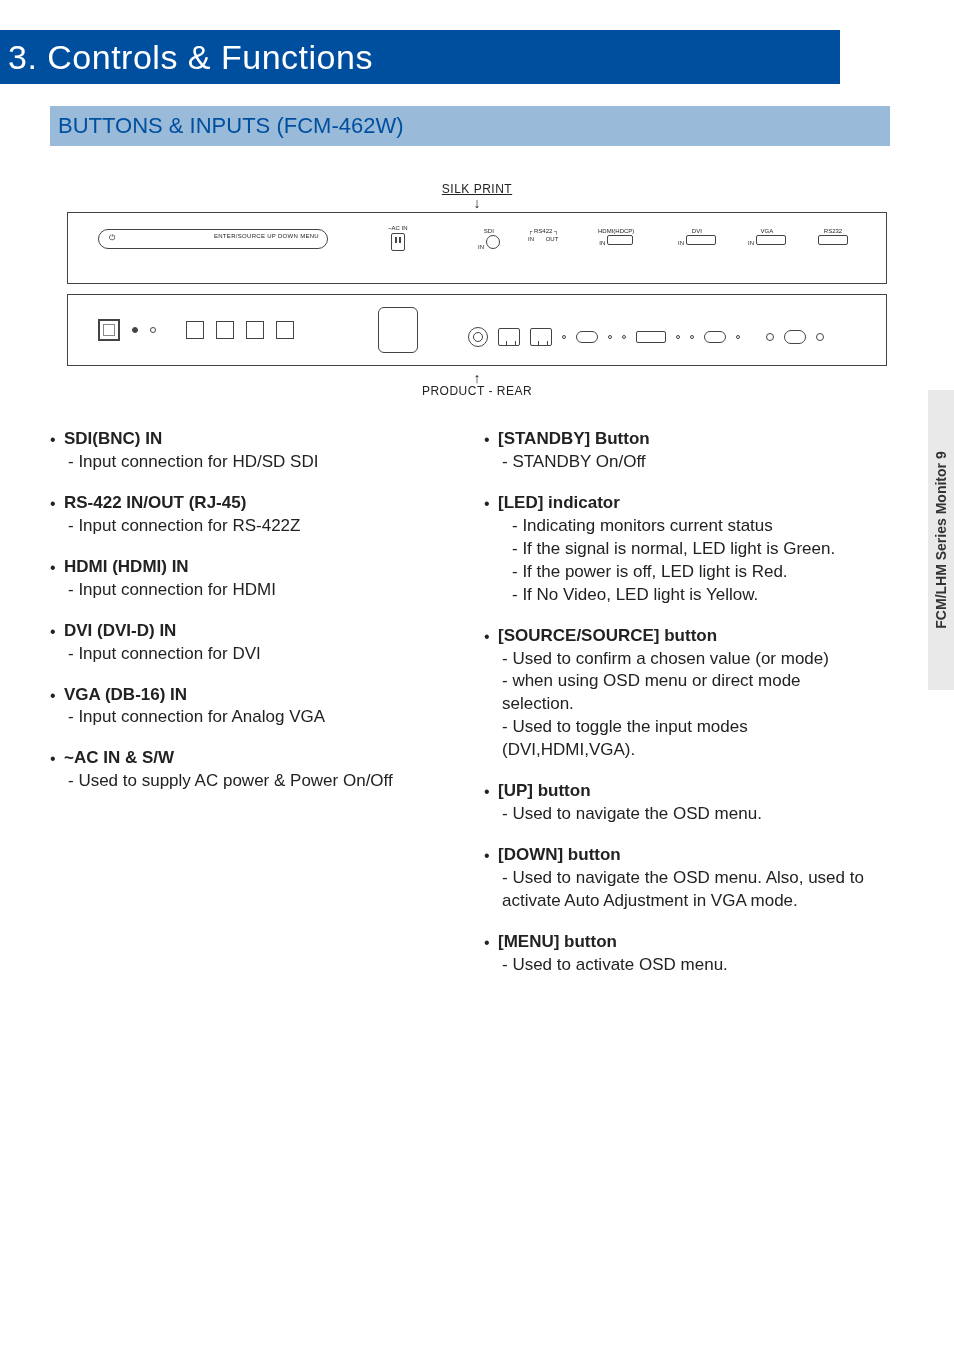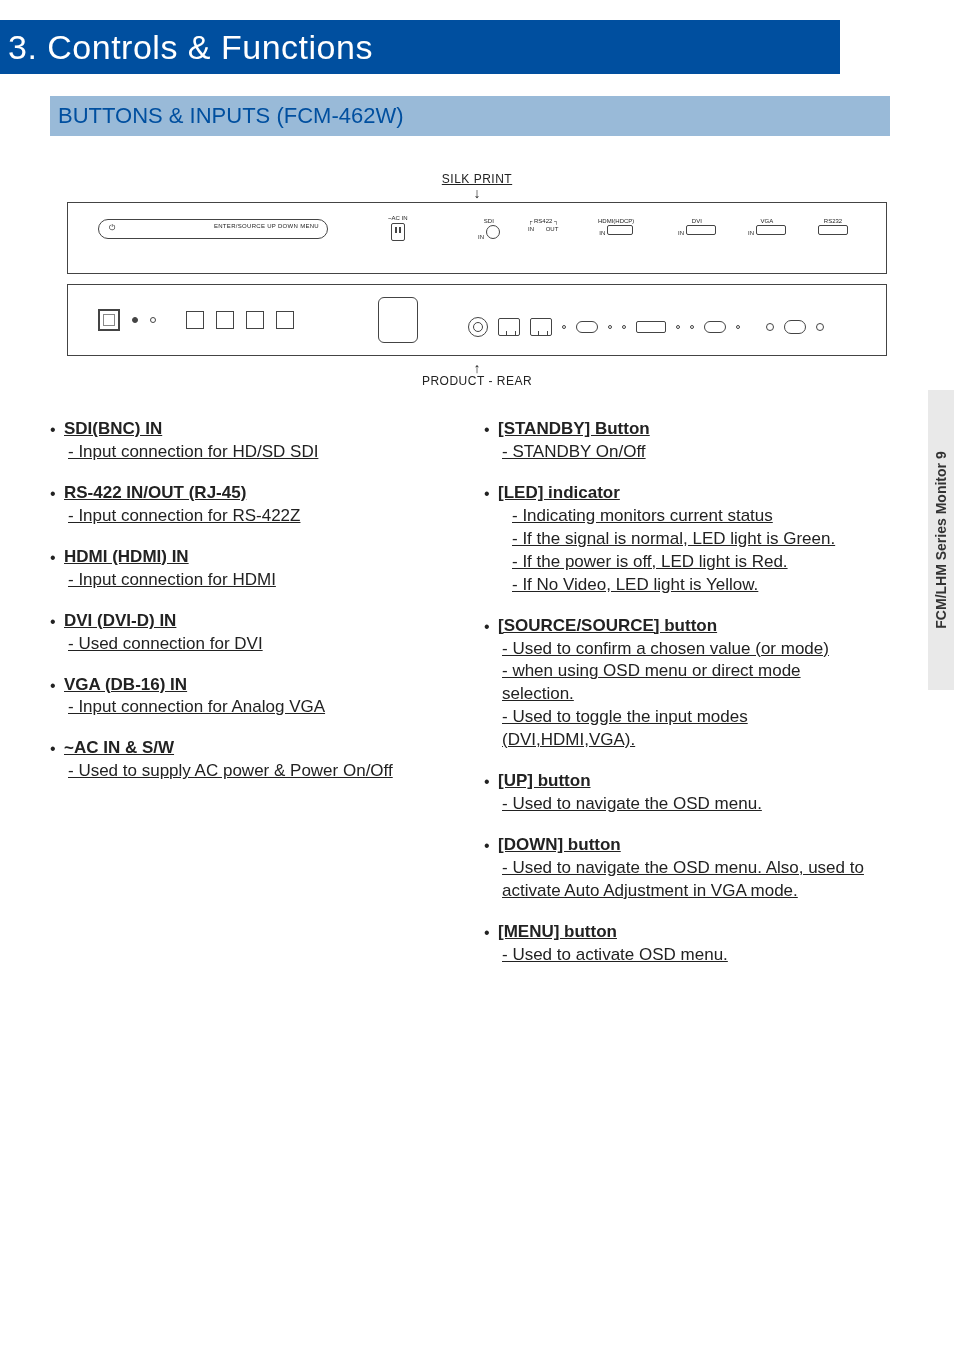--- a/index.html
+++ b/index.html
@@ -1,17 +1,17 @@
 <!DOCTYPE html>
 <html><head>
 <meta charset="utf-8">
 <style>
   * { box-sizing: border-box; margin: 0; padding: 0; }
   html, body { width: 954px; height: 1357px; background: #fff; font-family: "Myriad Pro", "Segoe UI", Arial, sans-serif; color: #222; }
-  .page { position: relative; width: 954px; height: 1357px; padding: 20px 50px 40px 50px; }
+  .page { position: relative; width: 954px; height: 1357px; padding: 30px 50px 40px 50px; }
 
   .title-bar { background: #004f9f; color: #fff; height: 54px; width: 840px; display: flex; align-items: center; padding-left: 8px; margin-bottom: 22px; margin-left: -50px;}
   .title-bar h1 { font-size: 34px; font-weight: 400; letter-spacing: 0.5px; }
 
   .sub-bar { background: #99bad8; color: #004f9f; height: 40px; width: 840px; display: flex; align-items: center; padding-left: 8px; margin-bottom: 36px; margin-left:0;}
   .sub-bar h2 { font-size: 22px; font-weight: 400; }
 
   .diagram-area { width: 820px; margin: 0 auto 30px auto; }
   .silk-label { text-align:center; font-size:12px; letter-spacing:0.5px; margin-bottom:2px;text-decoration:underline; }
   .arrow-down { text-align:center; font-size:14px; line-height:10px; margin-bottom:4px; }
@@ -50,21 +50,21 @@
   .rp.rj::after{content:"";position:absolute;bottom:-1px;left:7px;width:8px;height:4px;border:1px solid #444;border-top:none;}
   .rp.ov{ width:22px;height:12px;border-radius:6px;}
   .rp.dv{ width:30px;height:12px;border-radius:2px;}
   .rp.au{ width:22px;height:14px;border-radius:7px;}
   .tiny{ width:4px;height:4px;border:1px solid #444;border-radius:50%;}
 
   .arrow-up { text-align:center; font-size:14px; line-height:12px; margin-top:6px; }
   .rear-label { text-align:center; font-size:12px; letter-spacing:0.5px; }
 
   .columns { display:flex; gap:28px; width: 840px; }
-  .col { flex:1 1 50%;text-decoration:underline; }
+  .col { flex:1 1 50%; }
   .item { margin-bottom: 18px; padding-left: 14px; position:relative; font-size: 17px; line-height: 1.35; }
   .item::before { content:"•"; position:absolute; left:0; top:1px; font-size:16px; }
   .item .hd { font-weight: 700; }
   .item .ln { display:block; padding-left: 4px; }
   .item .ln.ind { padding-left: 14px; }
 
   .side-tab { position:absolute; right:0; top:390px; width:26px; height:300px; background:#e9e9e9; display:flex; align-items:center; justify-content:center; }
   .side-tab span { transform: rotate(-90deg); transform-origin:center; white-space:nowrap; font-size:14px; font-weight:700; color:#333; }
 </style>
 </head>
@@ -154,21 +154,21 @@
 
     <div class="arrow-up">↑</div>
     <div class="rear-label">PRODUCT - REAR</div>
   </div>
 
   <div class="columns">
     <div class="col" id="col-left">
         <div class="item"><span class="hd">SDI(BNC)  IN</span><span class="ln">- Input connection for HD/SD SDI</span></div>
         <div class="item"><span class="hd">RS-422 IN/OUT (RJ-45)</span><span class="ln">- Input connection for RS-422Z</span></div>
         <div class="item"><span class="hd">HDMI (HDMI)  IN</span><span class="ln">- Input connection for HDMI</span></div>
-        <div class="item"><span class="hd">DVI (DVI-D)  IN</span><span class="ln">- Used connection for DVI</span></div>
+        <div class="item"><span class="hd">DVI (DVI-D)  IN</span><span class="ln">- Input connection for DVI</span></div>
         <div class="item"><span class="hd">VGA (DB-16)  IN</span><span class="ln">- Input connection for Analog VGA</span></div>
         <div class="item"><span class="hd">~AC IN &amp; S/W</span><span class="ln">- Used to supply AC power &amp; Power On/Off</span></div>
       </div>
     <div class="col" id="col-right">
         <div class="item"><span class="hd">[STANDBY]  Button</span><span class="ln">- STANDBY On/Off</span></div>
         <div class="item"><span class="hd">[LED] indicator</span><span class="ln ind">- Indicating monitors current status</span><span class="ln ind">- If the signal is normal, LED light is Green.</span><span class="ln ind">- If the power is off, LED light is Red.</span><span class="ln ind">- If No Video, LED light is Yellow.</span></div>
         <div class="item"><span class="hd">[SOURCE/SOURCE] button</span><span class="ln">- Used to confirm a chosen value (or mode)</span><span class="ln">- when using OSD menu or direct mode</span><span class="ln">  selection.</span><span class="ln">- Used to toggle the input modes</span><span class="ln">  (DVI,HDMI,VGA).</span></div>
         <div class="item"><span class="hd">[UP] button</span><span class="ln">- Used to navigate the OSD menu.</span></div>
         <div class="item"><span class="hd">[DOWN] button</span><span class="ln">- Used to navigate the OSD menu. Also, used to</span><span class="ln">  activate Auto Adjustment in VGA mode.</span></div>
         <div class="item"><span class="hd">[MENU] button</span><span class="ln">- Used to activate OSD menu.</span></div>

